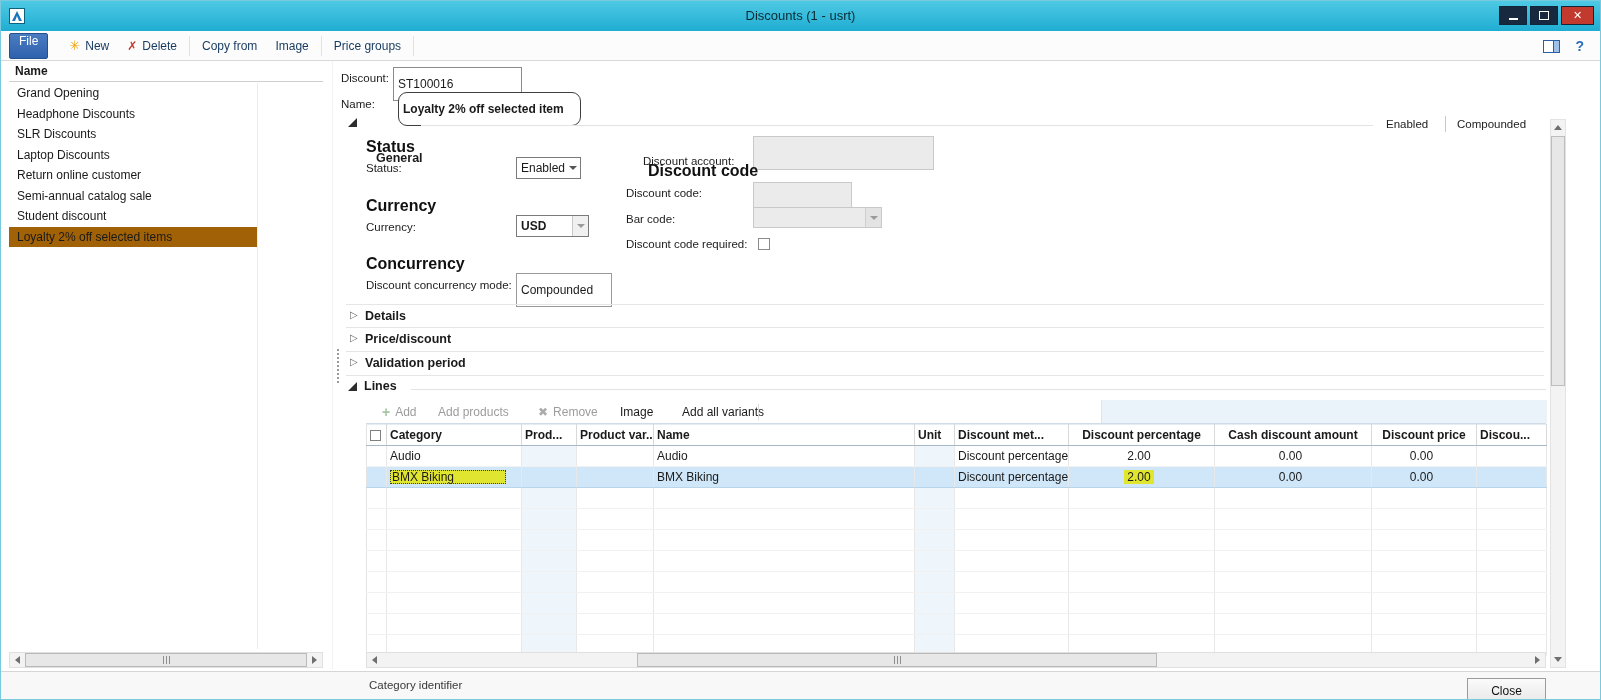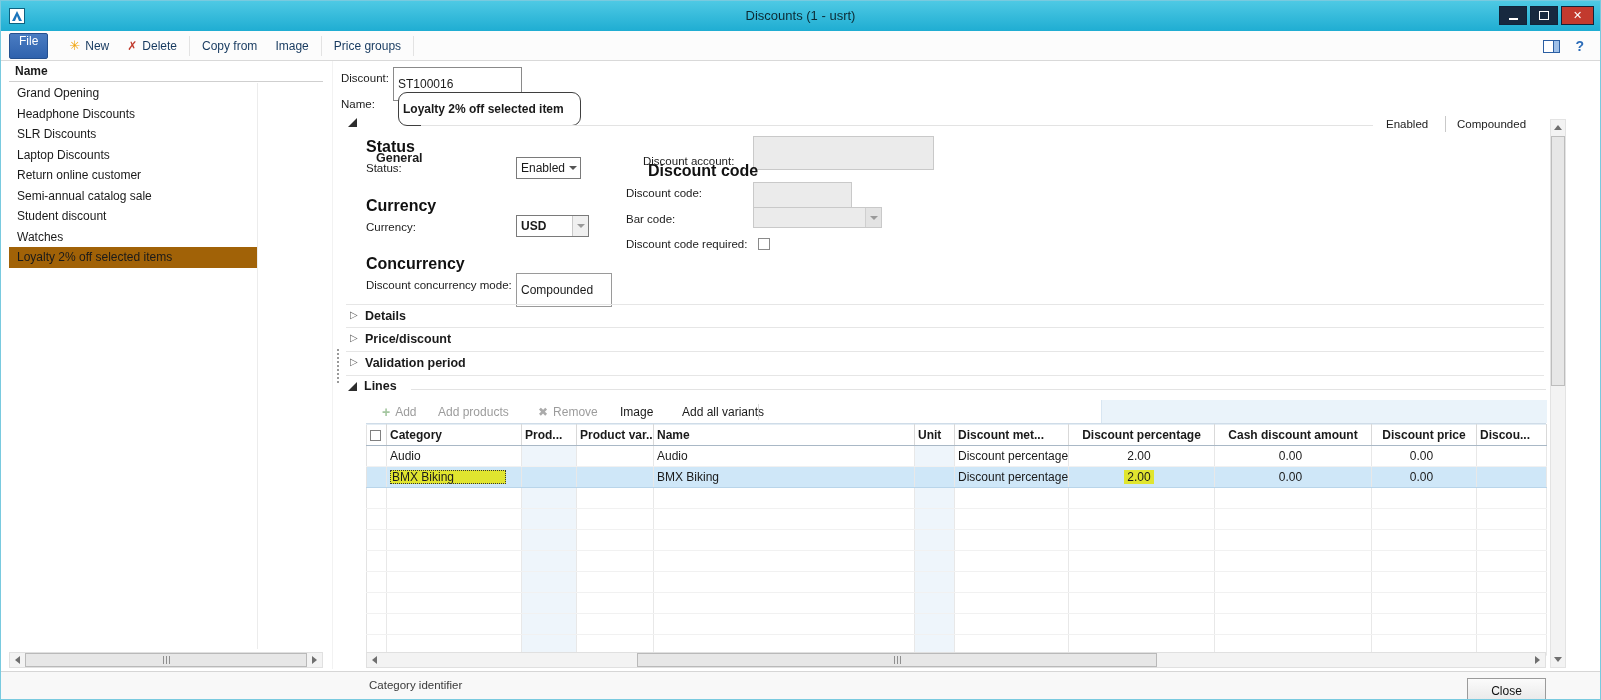--- a/index.html
+++ b/index.html
@@ -185,21 +185,20 @@
 
   <div class="sb-header">Name</div>
   <div class="sb-list">
     <div class="sb-item">Grand Opening</div>
     <div class="sb-item">Headphone Discounts</div>
     <div class="sb-item">SLR Discounts</div>
     <div class="sb-item">Laptop Discounts</div>
     <div class="sb-item">Return online customer</div>
     <div class="sb-item">Semi-annual catalog sale</div>
     <div class="sb-item">Student discount</div>
-    <div class="sb-item">Watches</div>
     <div class="sb-item selected">Loyalty 2% off selected items</div>
   </div>
   <div class="sb-vline"></div>
   <div class="splitter"></div>
   <div class="v-grip"></div>
 
   <div class="hscroll" style="left:8px;top:651px;width:314px;">
     <div class="sc-btn sc-left">
         <span class="tri-l"></span>
       </div>

